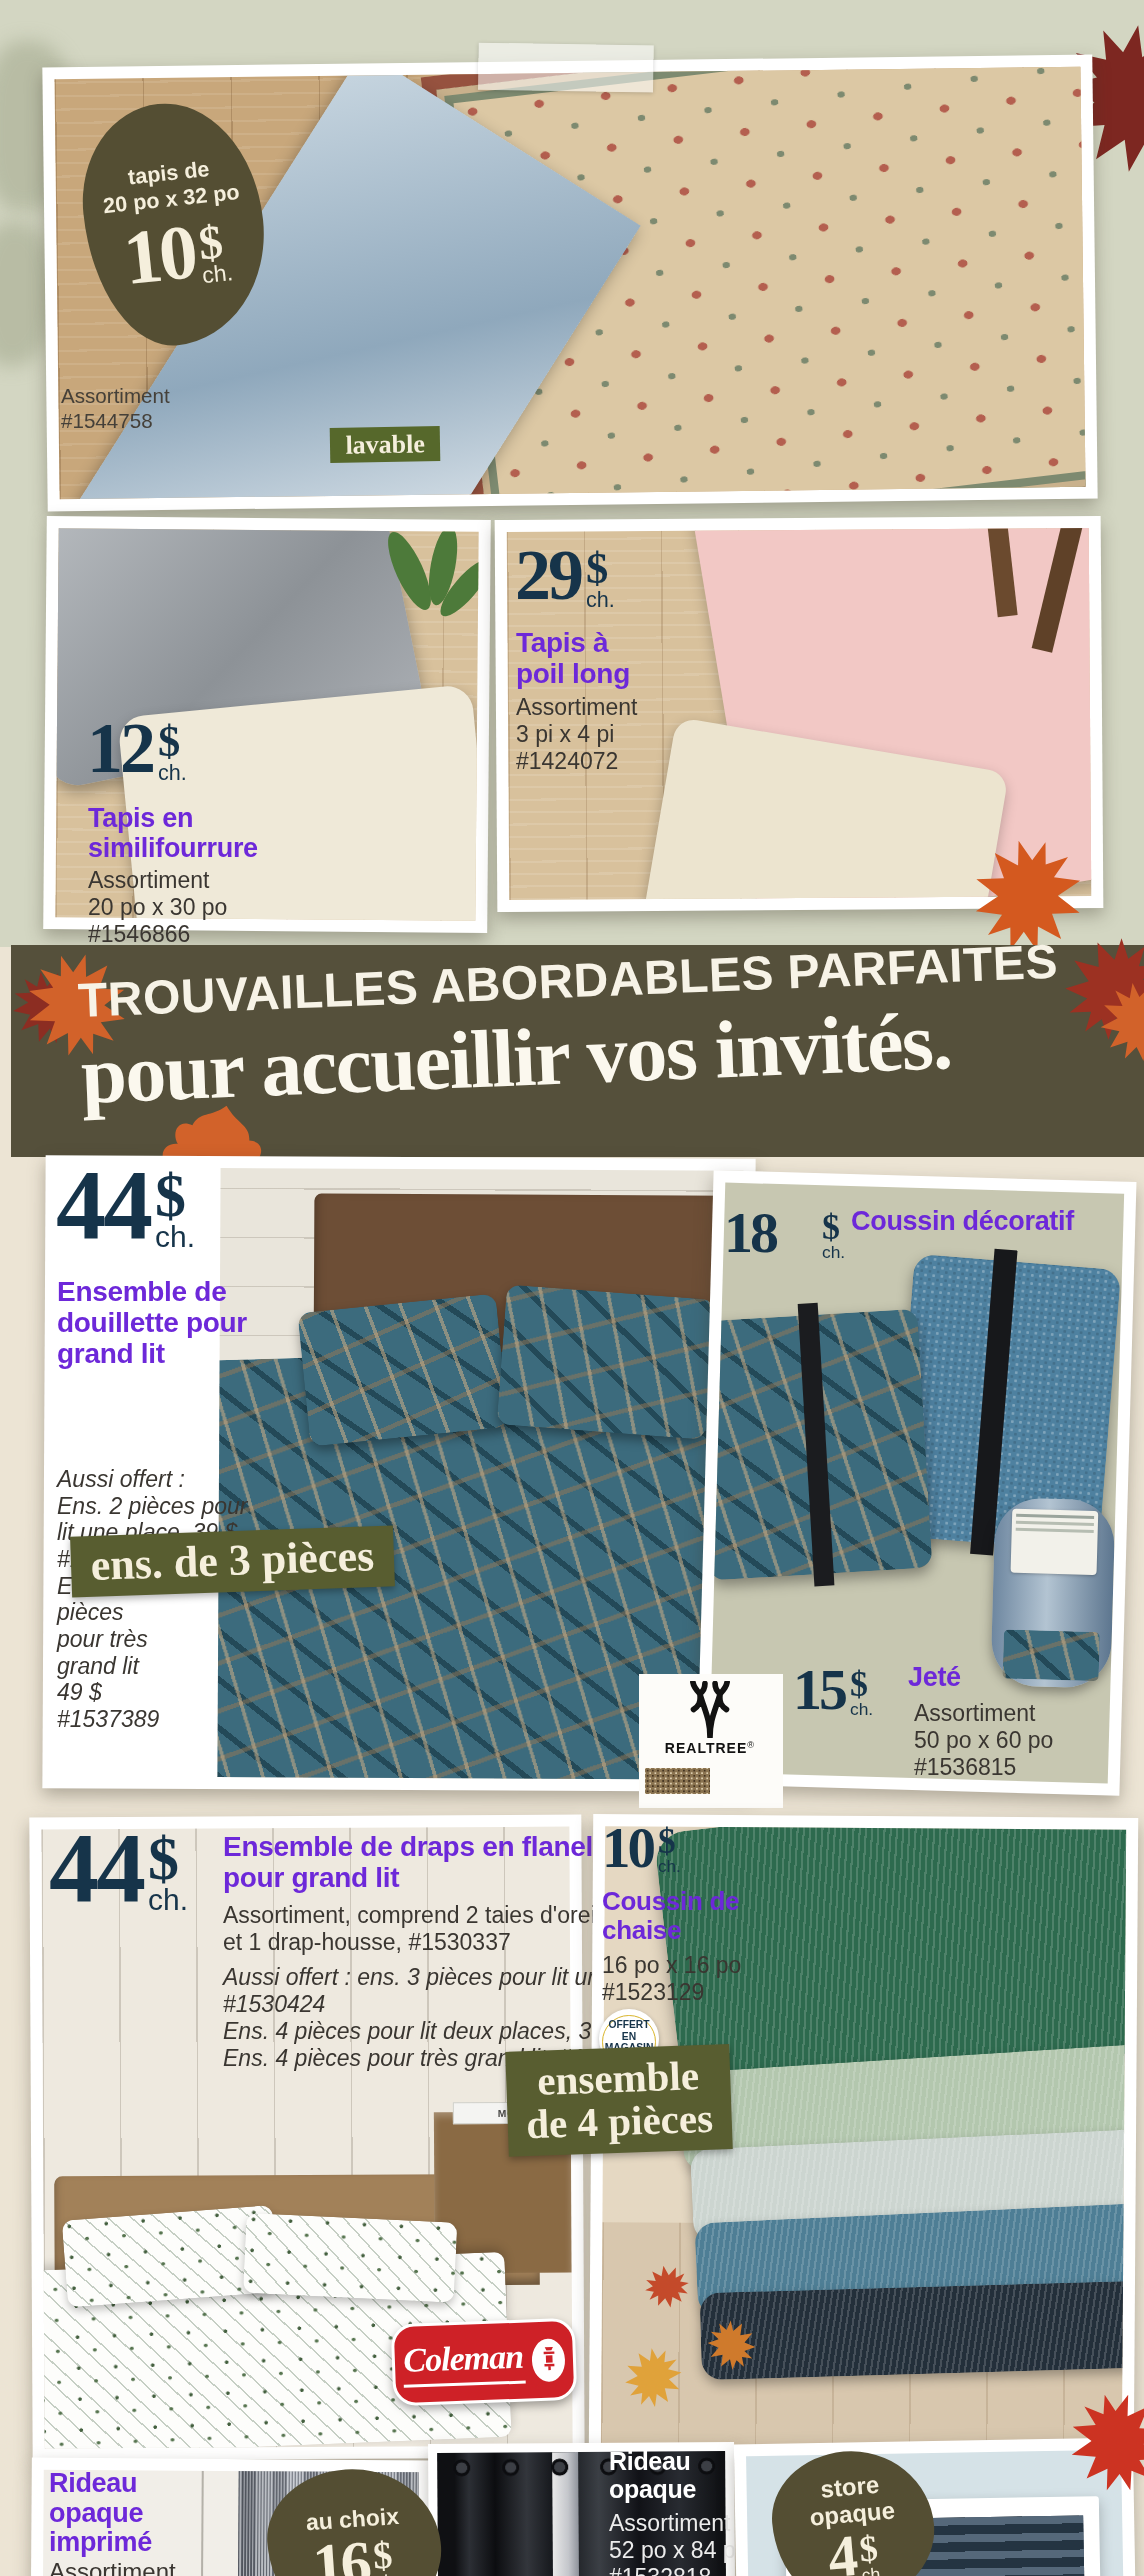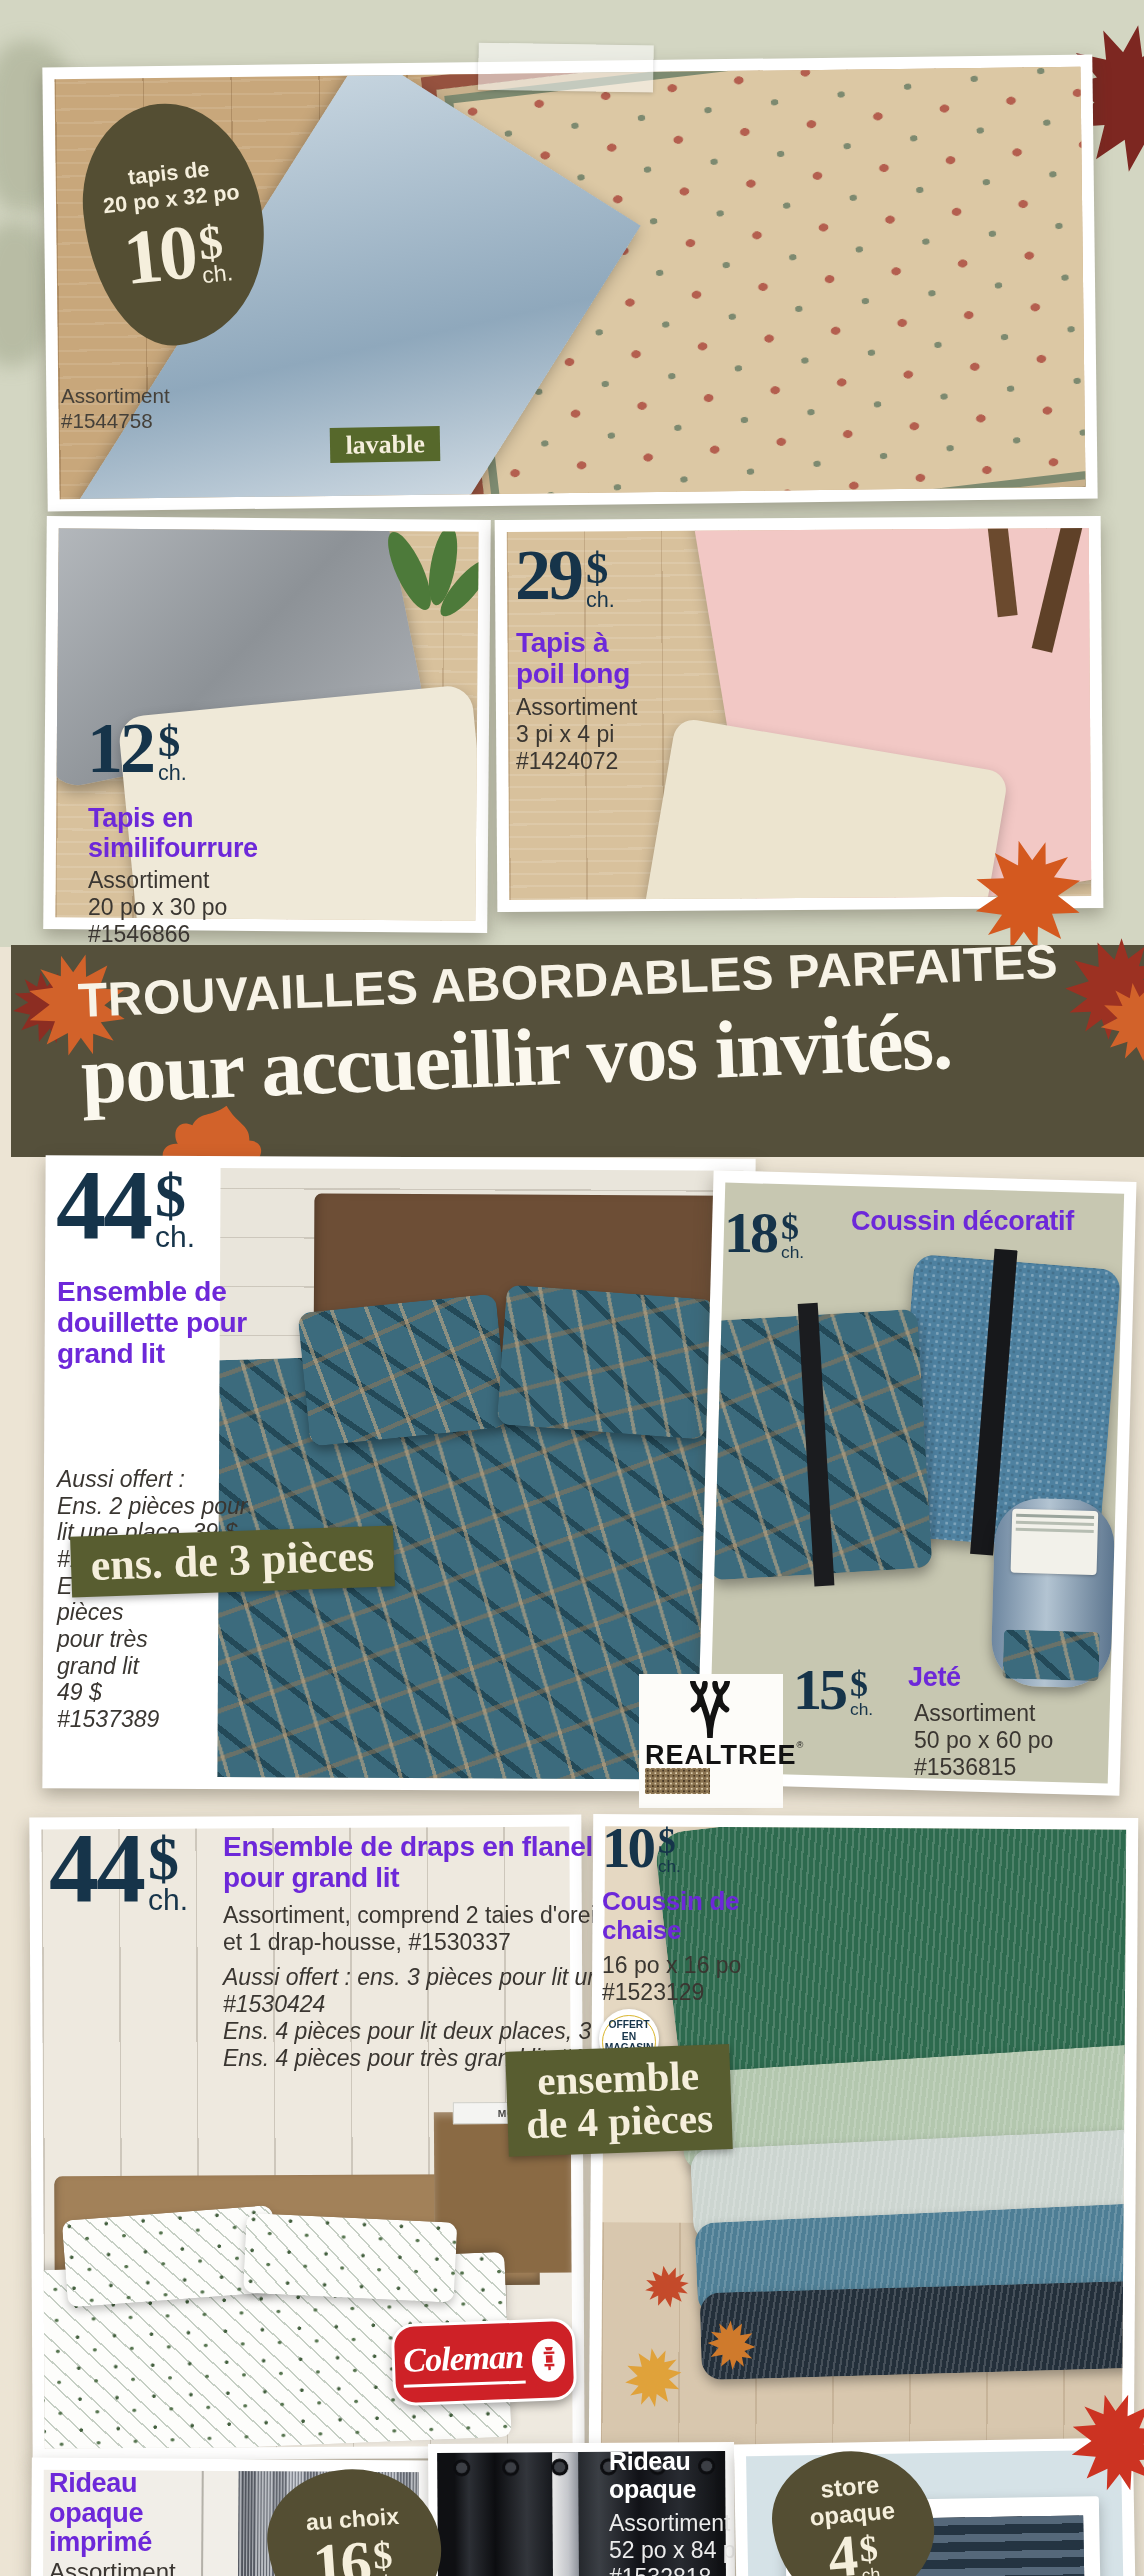--- a/index.html
+++ b/index.html
@@ -72,21 +72,21 @@
   .leaf{pointer-events:none;}
 
   
   .banner{left:11.3px;top:945px;width:1133px;height:212px;background:#55503b;}
   .banner-line1{font-size:48px;font-weight:bold;color:#f7f3e7;letter-spacing:0.5px;white-space:nowrap;}
   .banner-line2{font-family:"Liberation Serif",serif;font-weight:bold;font-size:82px;color:#fbf8ee;
                 letter-spacing:-1.5px;white-space:nowrap;margin-top:1px;}
 
   
   .realtree{width:129px;text-align:center;color:#121212;}
-  .realtree .word{font-weight:bold;font-size:27px;letter-spacing:1px;text-align:right;}
+  .realtree .word{font-weight:bold;font-size:14px;letter-spacing:1px;text-align:right;}
   .coleman{background:#ce2127;border:3.1px solid #fff;border-radius:23px;box-shadow:0 4.1px 9.3px rgba(0,0,0,.35);
            display:flex;align-items:center;justify-content:center;gap:7.2px;}
   .coleman .word{font-family:"Liberation Serif",serif;font-style:italic;font-weight:bold;
                  color:#fff;font-size:34px;letter-spacing:-1px;border-bottom:3.6px solid #fff;padding:0 2.1px 4.1px 1px;}
 
   .offert-badge{background:#fff;border-radius:50%;box-shadow:0 2.1px 5.2px rgba(0,0,0,.3);
                 display:flex;align-items:flex-end;justify-content:center;text-align:center;}
   .offert-inner{width:86%;height:86%;border:1.5px solid #d9b52a;border-radius:50%;
                 display:flex;align-items:center;justify-content:center;
                 font-weight:bold;font-size:10.3px;line-height:1.12;color:#16344a;}
@@ -246,21 +246,21 @@
       <div class="abs" style="left:70%;top:52%;width:30%;height:32%;border-radius:46px;background:linear-gradient(90deg,#6e87a0,#b3c4d2 45%,#5d768f);box-shadow:0 5.2px 11.3px rgba(0,0,0,.35);">
         <div class="abs" style="left:14%;top:6%;width:72%;height:34%;background:#f2f1ea;border-radius:4.1px;box-shadow:0 1px 3.1px rgba(0,0,0,.25);">
           <div style="margin:5.2px 4.1px 0;height:3.1px;background:#9aa49c;"></div>
           <div style="margin:4.1px 4.1px 0;height:2.6px;background:#b6bdb2;"></div>
           <div style="margin:4.1px 4.1px 0;height:2.6px;background:#b6bdb2;"></div>
         </div>
         <div class="abs camo" style="left:10%;bottom:4%;width:80%;height:26%;border-radius:5.2px;"></div>
       </div>
     </div>
   </div>
-  <div class="abs price navy" style="--d:58px;left:724px;top:1210px;">
+  <div class="abs price navy" style="--d:58px;left:724px;top:1210px;gap:41px;">
     <span class="d">18</span>
     <span class="tail">
         <span class="s">$</span>
         <span class="u">ch.</span>
       </span>
   </div>
   <div class="abs name dark" style="left:851px;top:1207px;font-size:27px;">Coussin décoratif</div>
 
   <div class="abs" style="left:639px;top:1674px;width:144px;height:134px;background:#fdfcf9;"></div>
   <div class="abs realtree" style="left:645px;top:1681px;">

